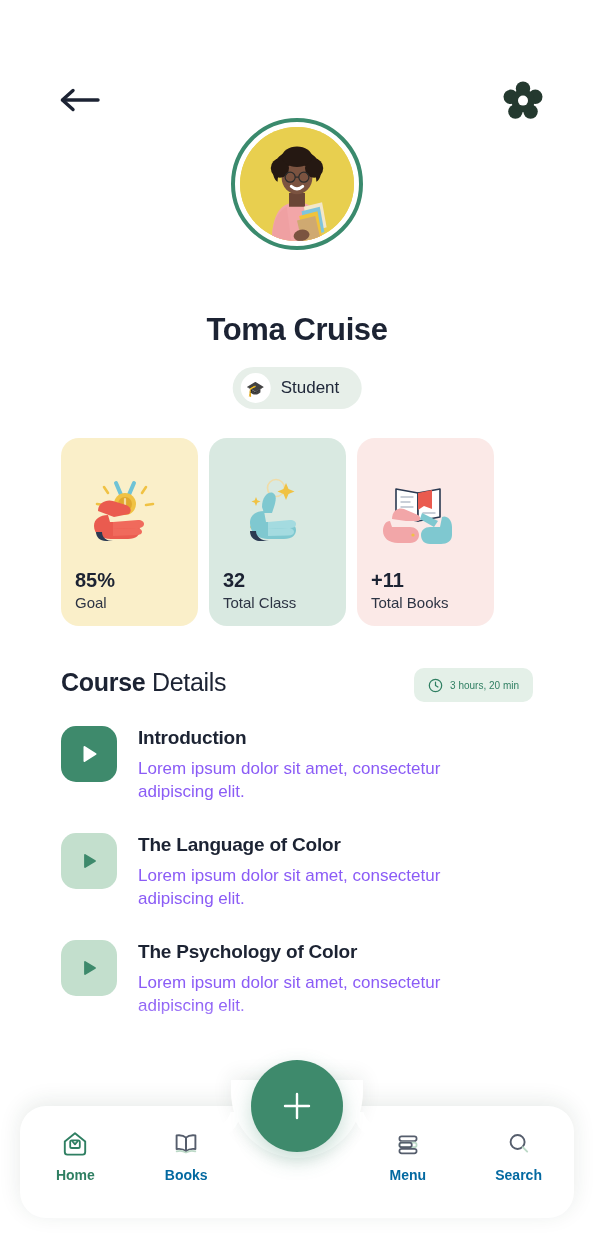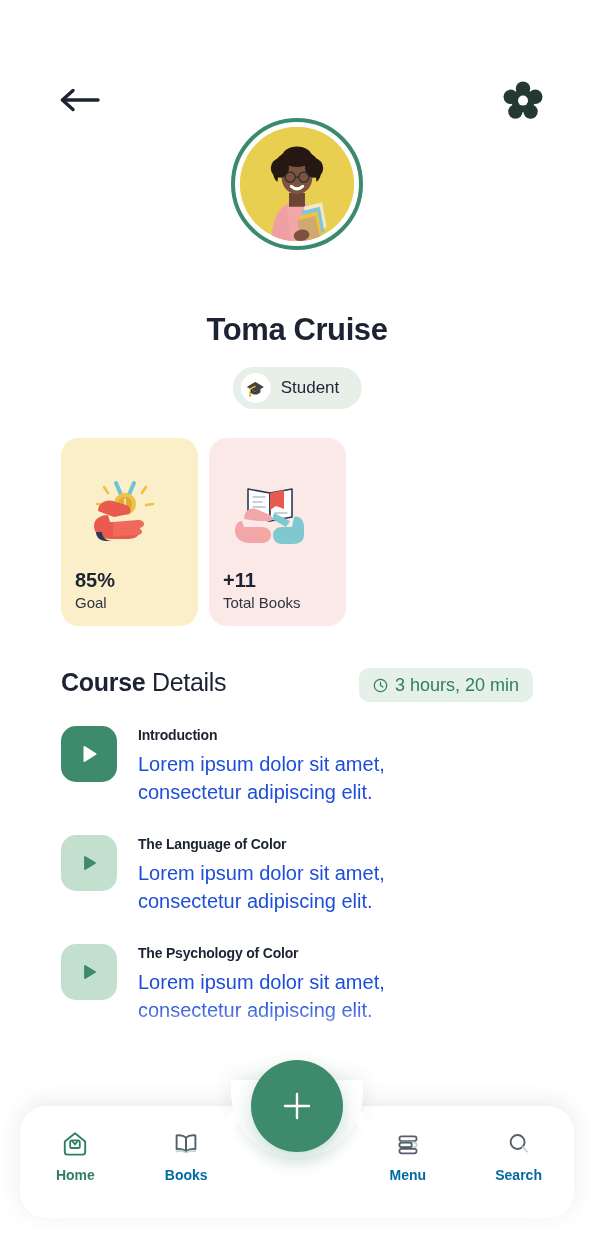--- a/index.html
+++ b/index.html
@@ -177,21 +177,21 @@
     height: 34px;
     padding: 0 14px;
     border-radius: 10px;
     background: #e4f0e8;
     display: flex;
     align-items: center;
     gap: 7px;
     cursor: pointer;
   }
   .time-badge-text {
-    font-size: 18px;
+    font-size: 10px;
     color: #2f7f62;
   }
 
   
   .lessons {
     position: absolute;
     top: 726px;
     left: 61px;
     width: 480px;
   }
@@ -207,29 +207,29 @@
     height: 56px;
     border-radius: 15px;
     display: flex;
     align-items: center;
     justify-content: center;
   }
   .lesson-icon.active { background: #3e8a6c; }
   .lesson-icon.idle { background: #c3dfcd; }
   .lesson-text { padding-top: 1px; }
   .lesson-title {
-    font-size: 14px;
+    font-size: 19px;
     font-weight: bold;
     color: #1c2333;
     letter-spacing: -0.2px;
     margin-bottom: 8px;
   }
   .lesson-desc {
-    font-size: 20px;
-    color: #1d4ed8;
+    font-size: 17px;
+    color: #8b5cf6;
     line-height: 1.38;
     max-width: 330px;
   }
 
   
   .bottom-fade {
     position: absolute;
     left: 0;
     bottom: 186px;
     width: 594px;
@@ -405,20 +405,38 @@
           <path d="M28 38 C20 38 14 42 14 49 C14 57 21 62 31 62 L48 62 C56 62 60 58 60 53 C60 48 56 45 50 45 L30 45 Z" fill="#ea5b4f"></path>
           <path d="M33 45 L58 43 C62 43 64 45 64 47 C64 49 62 51 58 51 L33 52 Z" fill="#f06a5c"></path>
           <path d="M33 52 L56 51 C60 51 62 53 62 55 C62 57 60 58 56 58 L33 59 Z" fill="#f06a5c"></path>
           <path d="M22 55 C22 61 27 64 33 64 L26 64 C20 64 16 60 16 55 Z" fill="#2b3a52"></path>
         </svg>
       </div>
       <div class="stat-value">85%</div>
       <div class="stat-label">Goal</div>
     </div>
 
+    <div class="stat-card" style="background:#d9e9e1">
+      <div class="stat-art">
+        <svg width="84" height="68" viewBox="0 0 84 68">
+          <circle cx="48" cy="11" r="8.5" fill="none" stroke="#f0dca8" stroke-width="1.6"></circle>
+          <path d="M58 6 l2.5 6 l6 2.5 l-6 2.5 l-2.5 6 l-2.5 -6 l-6 -2.5 l6 -2.5 z" fill="#f0c243"></path>
+          <path d="M28 20 l1.3 3.2 l3.2 1.3 l-3.2 1.3 l-1.3 3.2 l-1.3 -3.2 l-3.2 -1.3 l3.2 -1.3 z" fill="#f0c243"></path>
+          <circle cx="24" cy="50" r="1.8" fill="#f0c243"></circle>
+          <circle cx="62" cy="46" r="1.6" fill="#f0c243"></circle>
+          <path d="M34 30 C34 20 40 14 45 16 C49 18 48 24 46 30 L44 36 L36 36 Z" fill="#7fc8d0"></path>
+          <path d="M36 34 C28 34 22 38 22 46 C22 56 30 62 42 62 L56 62 C64 62 68 58 68 53 C68 48 64 45 58 45 L38 45 Z" fill="#7fc8d0"></path>
+          <path d="M40 45 L62 43 C66 43 68 45 68 47 C68 49.5 66 51 62 51 L40 52 Z" fill="#a4dbe0"></path>
+          <path d="M40 52 L60 51 C64 51 66 53 66 55 C66 57 64 58.5 60 58.5 L40 59 Z" fill="#a4dbe0"></path>
+          <path d="M28 54 C28 60 34 64 41 64 L33 64 C26 64 22 60 22 54 Z" fill="#2b3a52"></path>
+        </svg>
+      </div>
+      <div class="stat-value">32</div>
+      <div class="stat-label">Total Class</div>
+    </div>
 
     <div class="stat-card" style="background:#fbe9e7">
       <div class="stat-art">
         <svg width="84" height="68" viewBox="0 0 84 68">
           <path d="M20 12 L42 16 L42 44 L20 40 Z" fill="#ffffff" stroke="#2b3a52" stroke-width="1.6" stroke-linejoin="round"></path>
           <path d="M64 12 L42 16 L42 44 L64 40 Z" fill="#ffffff" stroke="#2b3a52" stroke-width="1.6" stroke-linejoin="round"></path>
           <path d="M42 16 L56 13 L56 32 L48 29 L42 33 Z" fill="#ea5b4f"></path>
           <path d="M25 20 h12 M25 25 h9 M25 30 h12" stroke="#b8c0cc" stroke-width="1.4" stroke-linecap="round"></path>
           <path d="M47 36 h12 M47 41 h8" stroke="#b8c0cc" stroke-width="1.4" stroke-linecap="round"></path>
           <path d="M16 42 C16 34 22 30 28 32 L42 38 C45 40 45 43 42 44 L30 44 Z" fill="#f2a6a8"></path>

